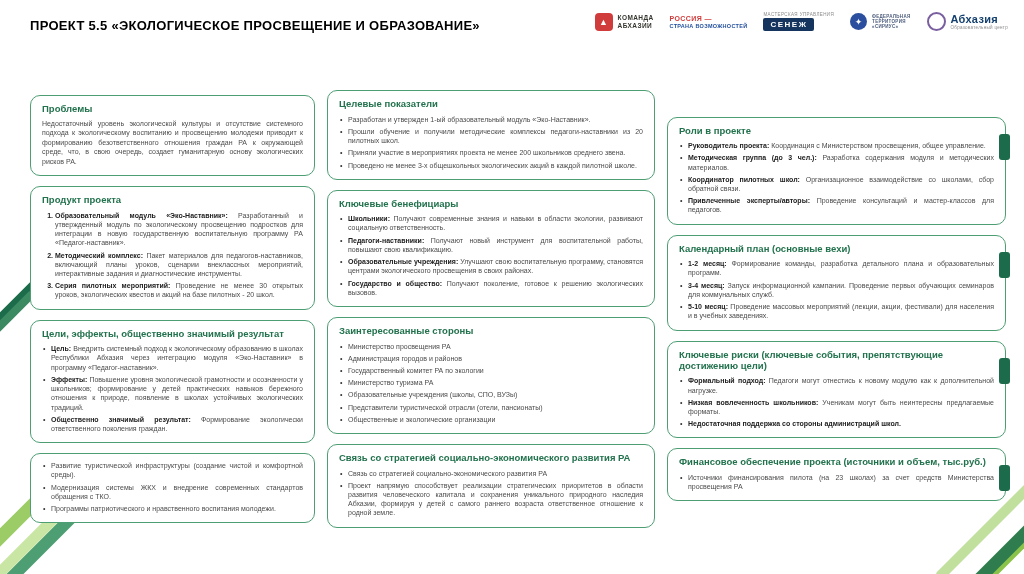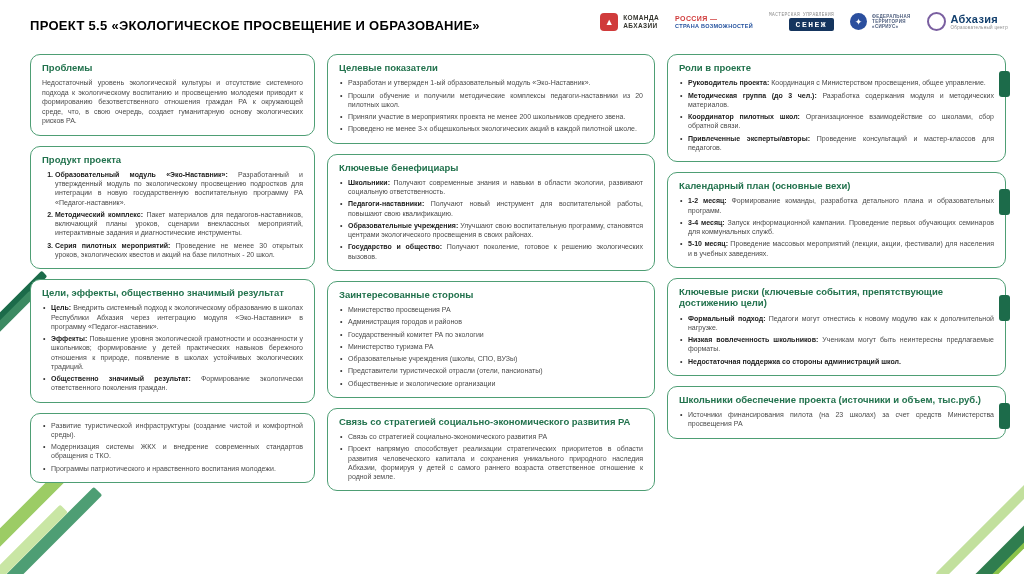--- a/index.html
+++ b/index.html
@@ -31,21 +31,21 @@
   .rsv-l2{font-size:5.5px;font-weight:700;color:#1f4e9c;letter-spacing:.3px;}
   .senezh-cap{font-size:4.5px;color:#8a8a8a;letter-spacing:.4px;margin-bottom:1px;}
   .senezh-box{background:#15355e;color:#fff;font-size:8px;font-weight:700;letter-spacing:1.5px;padding:2px 7px;border-radius:2px;}
   .fed-icon{width:17px;height:17px;border-radius:50%;background:#2b4f9e;color:#fff;display:flex;align-items:center;justify-content:center;font-size:9px;}
   .fed-l{font-size:4.5px;color:#4a5a7a;font-weight:700;letter-spacing:.3px;}
   .sirius-ring{width:15px;height:15px;border-radius:50%;border:2.5px solid #7a5fa0;}
   .sirius-name{font-size:11px;font-weight:600;color:#123f6d;letter-spacing:.3px;}
   .sirius-cap{font-size:4.5px;color:#8a8a8a;letter-spacing:.3px;}
   
   .columns{position:absolute;top:54px;left:30px;right:18px;bottom:10px;display:grid;grid-template-columns:285px 328px 1fr;gap:12px;z-index:2;}
-  .col{display:flex;flex-direction:column;justify-content:flex-start;gap:10px;min-height:0;}
+  .col{display:flex;flex-direction:column;justify-content:center;gap:10px;min-height:0;}
   .card{background:#fff;border:1px solid #4e9e74;border-radius:10px;padding:7px 11px 9px;position:relative;}
   .col:nth-child(3) .card::after{
     content:"";position:absolute;top:16px;right:-5px;width:11px;height:26px;background:#1c6b4a;border-radius:3px;
   }
   .card-title{margin:0 0 5px;font-size:9.5px;font-weight:700;color:#22724d;line-height:1.2;}
   .body-text{margin:0;font-size:7px;line-height:1.35;text-align:justify;color:#4b4b4b;}
   ul.items{margin:0;padding:0;list-style:none;display:flex;flex-direction:column;gap:3px;}
   ul.items li{position:relative;padding-left:9px;font-size:7px;line-height:1.32;text-align:justify;}
   ul.items li::before{content:"•";position:absolute;left:1px;top:0;color:#333;}
   ol.items{margin:0;padding-left:13px;display:flex;flex-direction:column;gap:3px;}
@@ -75,21 +75,21 @@
         <span class="team-l2">АБХАЗИИ</span>
       </div>
     </div>
     <div class="logo">
       <div class="txtstack">
         <span class="rsv-l1">РОССИЯ —</span>
         <span class="rsv-l2">СТРАНА ВОЗМОЖНОСТЕЙ</span>
       </div>
     </div>
     <div class="logo">
-      <div class="txtstack" style="align-items:flex-end;font-family:Liberation Mono, monospace;">
+      <div class="txtstack" style="align-items:flex-start;">
         <span class="senezh-cap">МАСТЕРСКАЯ УПРАВЛЕНИЯ</span>
         <span class="senezh-box">СЕНЕЖ</span>
       </div>
     </div>
     <div class="logo">
       <div class="fed-icon">✦</div>
       <div class="txtstack">
         <span class="fed-l">ФЕДЕРАЛЬНАЯ</span>
         <span class="fed-l">ТЕРРИТОРИЯ</span>
         <span class="fed-l">«СИРИУС»</span>
@@ -194,19 +194,19 @@
       </section>
       <section class="card">
         <h2 class="card-title">Ключевые риски (ключевые события, препятствующие достижению цели)</h2>
         <ul class="items">
           <li class="item"><span class="lead">Формальный подход:</span> <span class="rest">Педагоги могут отнестись к новому модулю как к дополнительной нагрузке.</span></li>
           <li class="item"><span class="lead">Низкая вовлеченность школьников:</span> <span class="rest">Ученикам могут быть неинтересны предлагаемые форматы.</span></li>
           <li class="item"><span class="lead">Недостаточная поддержка со стороны администраций школ.</span> </li>
         </ul>
       </section>
       <section class="card">
-        <h2 class="card-title">Школьники обеспечение проекта (источники и объем, тыс.руб.)</h2>
+        <h2 class="card-title">Финансовое обеспечение проекта (источники и объем, тыс.руб.)</h2>
         <ul class="items">
           <li class="item"><span class="rest">Источники финансирования пилота (на 23 школах) за счет средств Министерства просвещения РА</span></li>
         </ul>
       </section>
     </div>
   </div>
 
 </body></html>

